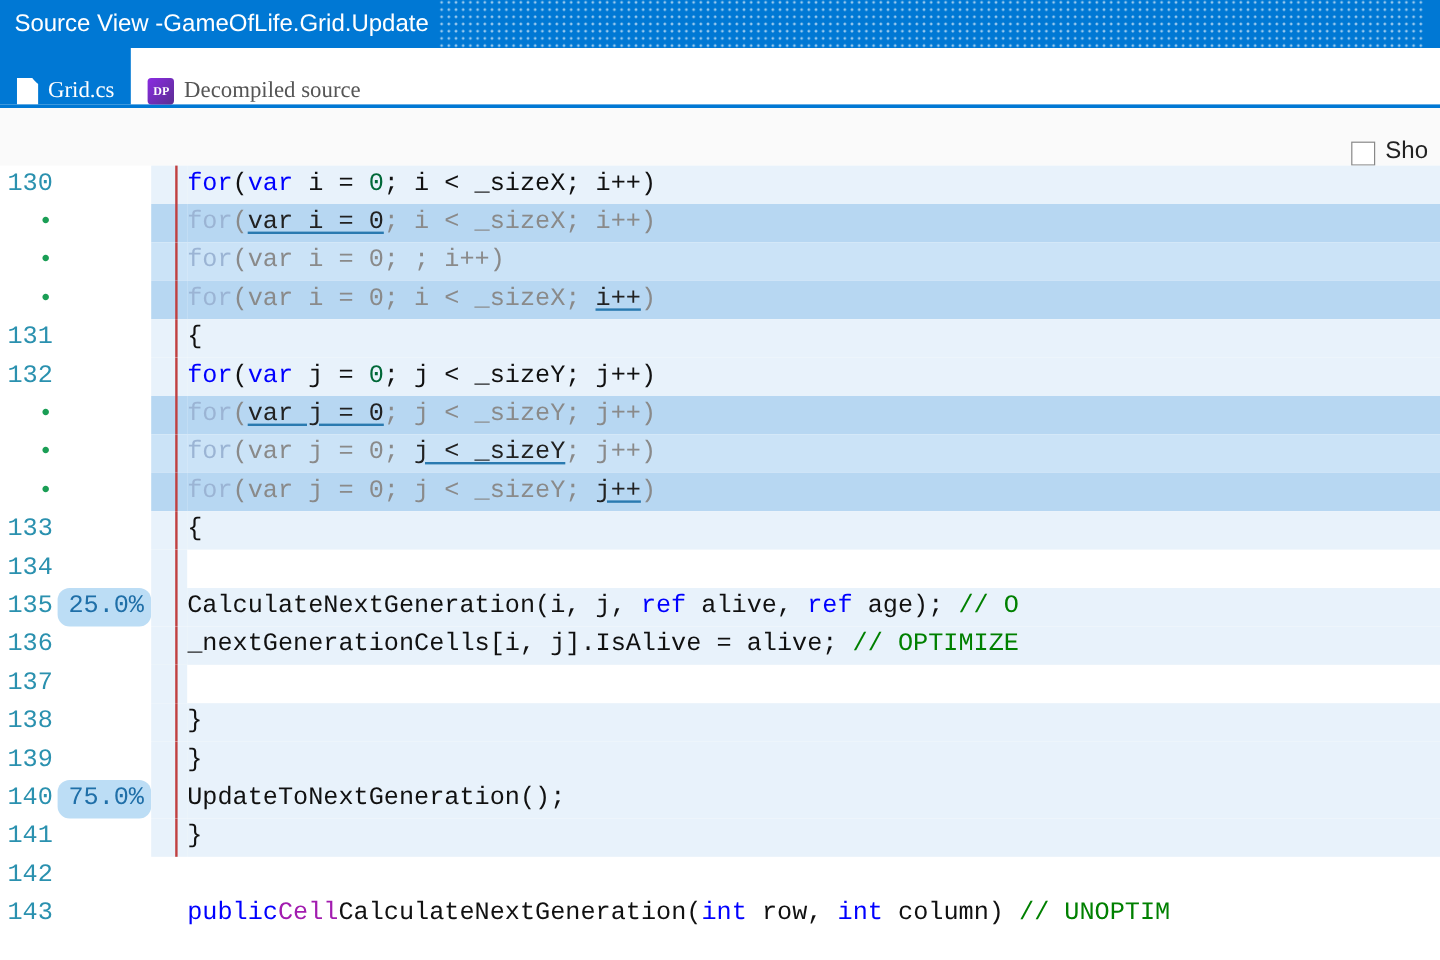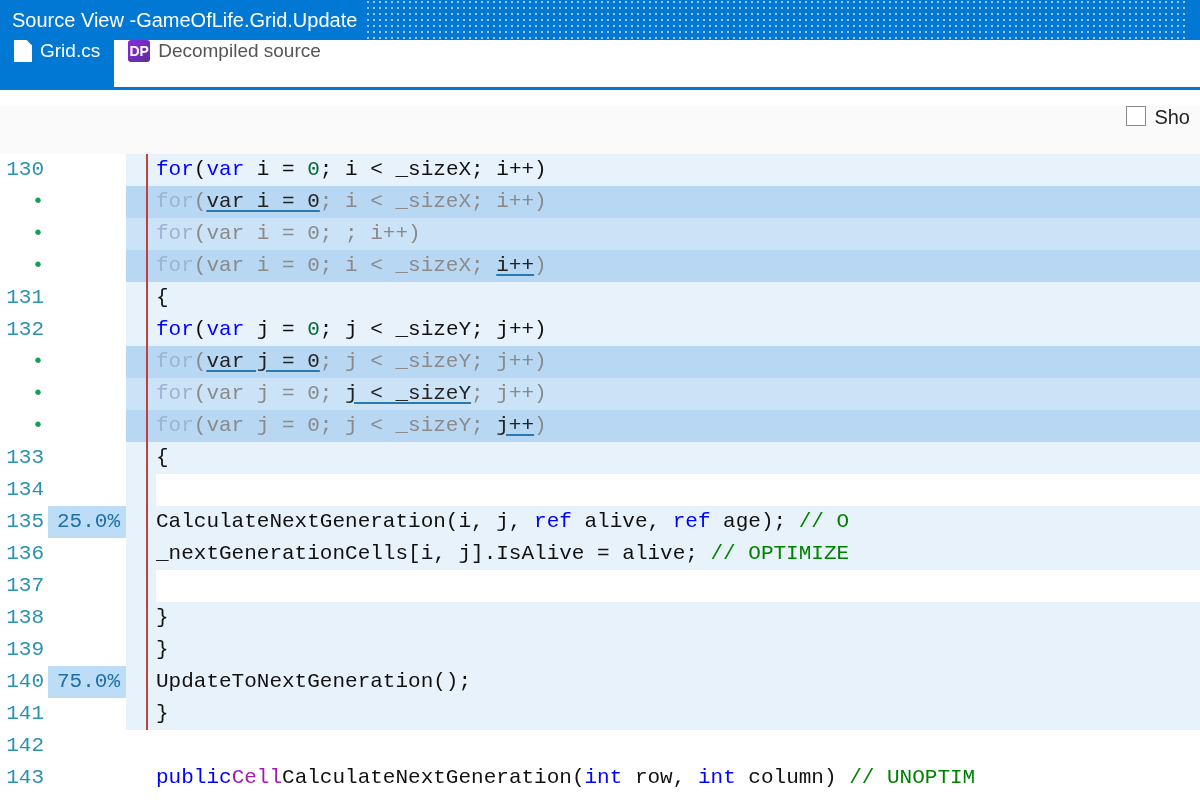--- a/index.html
+++ b/index.html
@@ -31,25 +31,26 @@
   }
   .tab-strip {
     height: 50px;
     display: flex;
     align-items: stretch;
     border-bottom: 3px solid #0078d4;
     background: #ffffff;
   }
   .tab {
     display: flex;
-    align-items: flex-start;
+    align-items: flex-end;
     padding: 0 14px;
     gap: 8px;
     font-size: 19px;
     cursor: pointer;
+    font-family: Liberation Serif, serif;
   }
   .tab.active {
     background: #0078d4;
     color: #ffffff;
   }
   .tab.inactive {
     color: #555555;
   }
   .file-icon {
     width: 18px;
@@ -62,31 +63,30 @@
   .tab.active .file-icon { background:#fff; border-color:#fff; }
   .dp-icon {
     width: 22px;
     height: 22px;
     background: linear-gradient(135deg,#8a2be2,#5b2e91);
     border-radius: 3px;
     display: flex;
     align-items: center;
     justify-content: center;
     color: #fff;
-    font-size: 14px;
+    font-size: 10px;
     font-weight: bold;
   }
   .toolbar-row {
     height: 48px;
     display: flex;
-    align-items: flex-start;
+    align-items: flex-end;
     justify-content: flex-end;
     padding: 0 10px;
     background: #fafafa;
-    margin-top: 16px;
   }
   .checkbox {
     width: 20px;
     height: 20px;
     border: 1.5px solid #888;
     margin-right: 8px;
     background: #fff;
   }
   .toolbar-label {
     font-size: 20px;
@@ -132,21 +132,21 @@
   .row {
     height: 32px;
     display: flex;
   }
   .row > div { height: 32px; }
   .row .gutter-ln, .row .gutter-pct, .row .bar-col, .row .code-col {
     display: flex;
     align-items: center;
   }
   .row .gutter-ln { justify-content: flex-end; }
-  .row .gutter-pct { justify-content: flex-end; }
+  .row .gutter-pct { justify-content: flex-end; border-radius: 10px; }
   .bg-light { background: #e8f2fb; }
   .bg-mid   { background: #cbe3f7; }
   .bg-dark  { background: #b7d7f2; }
   .pct-bg   { background: #bcddf5; }
   .dot {
     color: #1a9e55;
     font-size: 20px;
   }
   .kw { color: #0000ff; }
   .num { color: #006838; }

